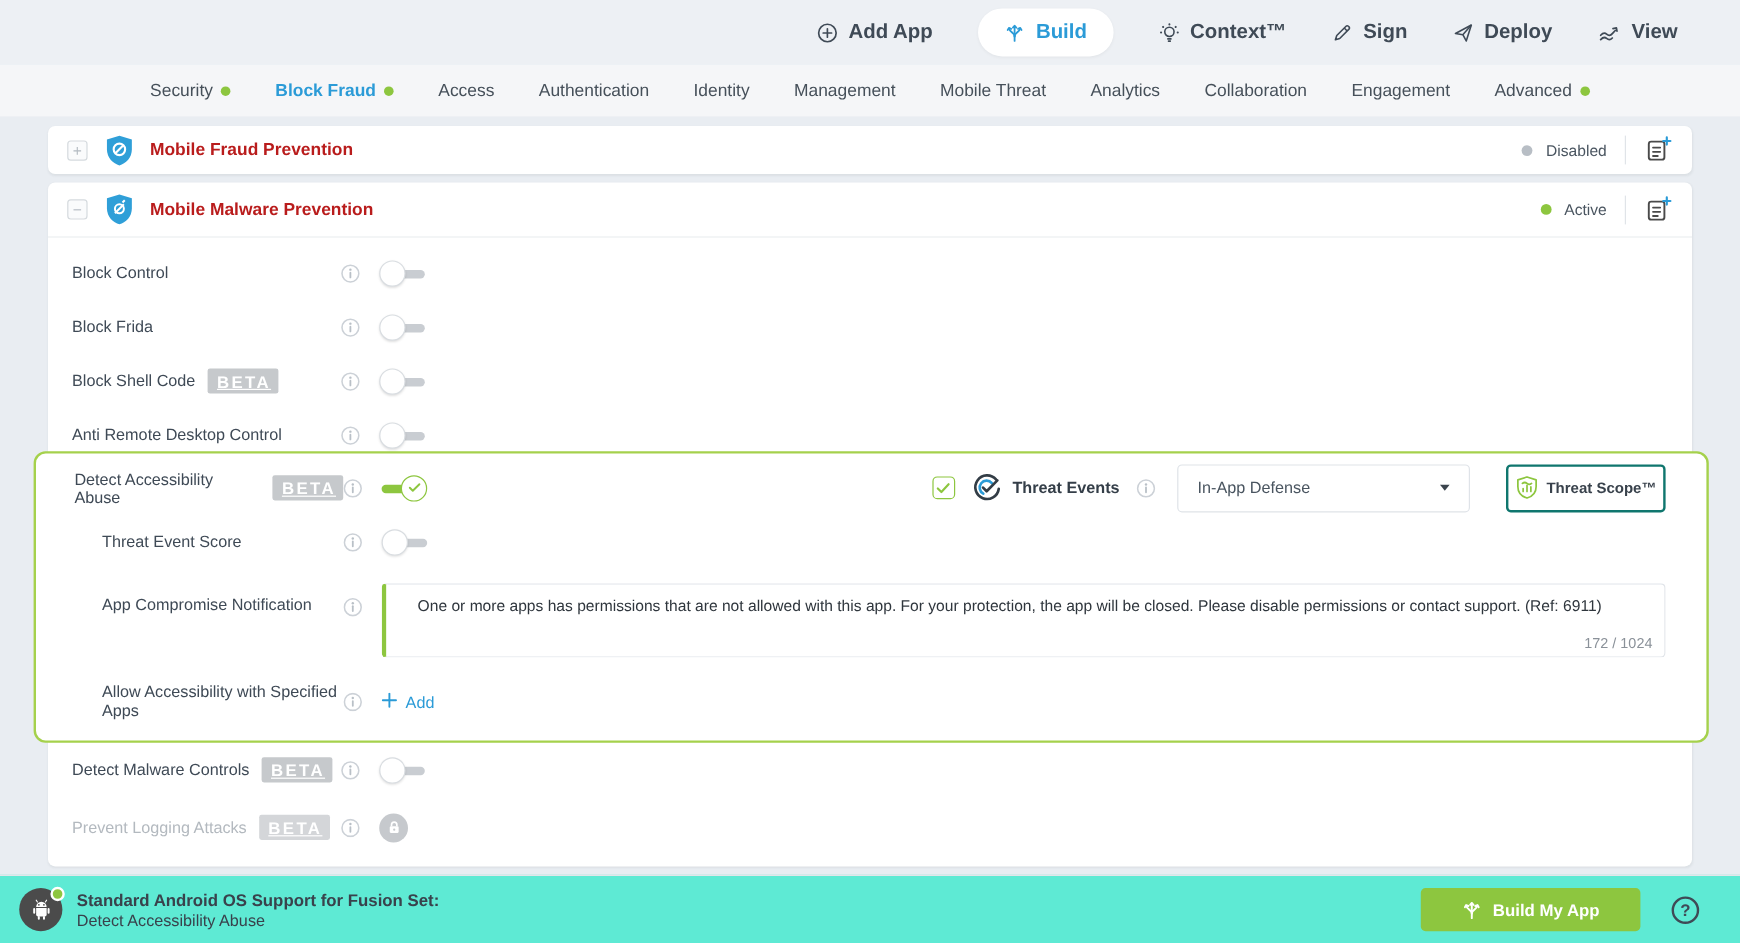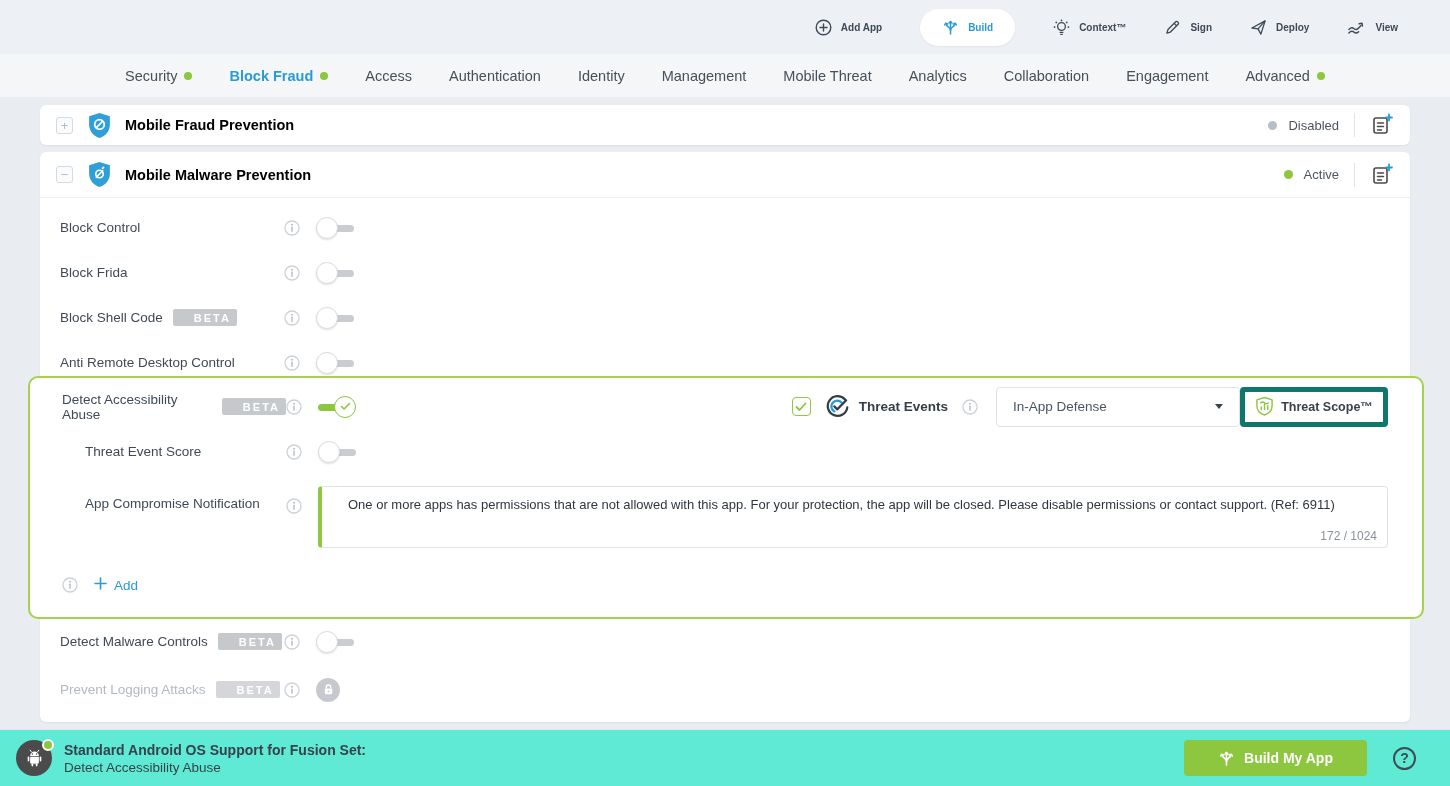--- a/index.html
+++ b/index.html
@@ -13,21 +13,21 @@
   }
   
   .topbar{
     position:absolute; top:0; left:0; right:0; height:54px;
     background:#edf0f4;
     display:flex; align-items:center; justify-content:flex-end;
     gap:38px; padding-right:52px;
   }
   .topnav-item{
     display:flex; align-items:center; gap:9px;
-    font-size:10px; font-weight:700; color:#3f4a56; cursor:pointer;
+    font-size:17px; font-weight:700; color:#3f4a56; cursor:pointer;
     white-space:nowrap;
   }
   .topnav-item svg{ display:block; }
   .topnav-item.active{
     background:#ffffff; color:#2b9bd7;
     border-radius:22px; padding:10px 22px;
     box-shadow:0 1px 3px rgba(0,0,0,.05);
   }
   
   .tabrow{
@@ -54,39 +54,39 @@
     border-bottom:1px solid #eceef1;
   }
   .expander{
     width:17px; height:17px; border:1px solid #d5dade; border-radius:3px;
     background:#fafbfc; color:#b4bbc2; font-size:13px; line-height:15px;
     text-align:center; cursor:pointer; flex:none; font-weight:400;
   }
   .expander.plus::before{ content:"+"; }
   .expander.minus::before{ content:"−"; }
   .shield-badge{ margin-left:14px; flex:none; display:flex; }
-  .panel-title{ font-size:14.5px; font-weight:700; color:#000000; margin-left:13px; }
+  .panel-title{ font-size:14.5px; font-weight:700; color:#b91c1c; margin-left:13px; }
   .panel-right{ margin-left:auto; display:flex; align-items:center; gap:11px; }
   .status-dot{ width:9px; height:9px; border-radius:50%; }
   .status-dot.disabled{ background:#b8bec5; }
   .status-dot.active{ background:#8dc63f; }
   .status-text{ font-size:13px; color:#4a5560; }
   .vdivider{ width:1px; height:24px; background:#e0e4e8; margin:0 4px; }
   .note-btn{ cursor:pointer; display:flex; }
   
   .p2-body{ padding-top:7px; }
   .frow{ height:45px; display:flex; align-items:center; padding:0 20px; }
   .frow-label{
     width:224px; flex:none; display:flex; align-items:center; gap:10px;
     font-size:13.5px; color:#3f4a56;
   }
   .frow.indent .frow-label{ padding-left:23px; }
   .beta{
-    background:#c6c9cc; color:#fff; font-size:11px; font-weight:700;
-    letter-spacing:2px; padding:3px 6px 2px 21px; border-radius:2px; flex:none;
+    background:#c6c9cc; color:#fff; font-size:14px; font-weight:700;
+    letter-spacing:2px; padding:3px 6px 2px 8px; border-radius:2px; flex:none;text-decoration:underline;
   }
   .info-btn{ flex:none; cursor:pointer; display:flex; }
   
   .toggle{ position:relative; width:38px; height:22px; margin-left:16px; flex:none; cursor:pointer; }
   .toggle .bar{ position:absolute; top:8px; width:22px; height:7px; border-radius:4px; }
   .toggle.off .bar{ right:0; background:#c9cdd2; }
   .toggle.off .knob{
     position:absolute; left:0; top:0; width:22px; height:22px; border-radius:50%;
     background:#fff; border:1px solid #d9dde1; box-shadow:0 1px 2px rgba(0,0,0,.12);
   }
@@ -110,23 +110,23 @@
   }
   .te-label{ font-size:13.5px; font-weight:700; color:#343e48; margin:0 14px 0 9px; white-space:nowrap; }
   .dropdown{
     width:244px; height:40px; border:1px solid #dfe3e8; border-radius:4px;
     background:#fff; display:flex; align-items:center; padding:0 16px;
     font-size:13.5px; color:#4a5560; cursor:pointer; margin-left:18px;
   }
   .caret{ margin-left:auto; width:0; height:0; border-left:4.5px solid transparent;
     border-right:4.5px solid transparent; border-top:5.5px solid #3b444d; }
   .scope-btn{
-    width:148px; height:40px; border:5px solid #0f766e; border-radius:4px;
+    width:133px; height:40px; border:2px solid #0f766e; border-radius:4px;
     background:#fff; display:flex; align-items:center; justify-content:center;
-    gap:7px; cursor:pointer; 
+    gap:7px; cursor:pointer; margin-left:30px;
   }
   .scope-btn span{ font-size:12.5px; font-weight:700; color:#39424c; white-space:nowrap; }
   
   .notif-row{ display:flex; align-items:flex-start; padding:12px 0 0 20px; }
   .notif-row .frow-label{ margin-top:10px; }
   .notif-row .info-btn{ margin-top:12px; }
   .notif-box{
     flex:1; height:62px; margin-left:16px; position:relative;
     border:1px solid #dfe3e8; border-left:4px solid #8dc63f; border-radius:4px;
     background:#fff;
@@ -499,20 +499,23 @@
                 <circle cx="8" cy="4.7" r="1" fill="#b9c0c7"></circle>
               </svg>
             </span>
           <div class="notif-box">
             <textarea spellcheck="false" style="">One or more apps has permissions that are not allowed with this app. For your protection, the app will be closed. Please disable permissions or contact support. (Ref: 6911)</textarea>
             <span class="char-count">172 / 1024</span>
           </div>
         </div>
 
         <div class="allow-row">
+          <div class="frow-label" style="padding-left:23px;">
+              <span>Allow Accessibility with Specified Apps</span>
+            </div>
           <span class="info-btn">
               <svg width="16" height="16" viewBox="0 0 16 16" fill="none">
                 <circle cx="8" cy="8" r="7" stroke="#ccd1d7" stroke-width="1.3"></circle>
                 <path d="M8 7.2v4" stroke="#b9c0c7" stroke-width="1.5" stroke-linecap="round"></path>
                 <circle cx="8" cy="4.7" r="1" fill="#b9c0c7"></circle>
               </svg>
             </span>
           <div class="add-link">
             <span><svg width="13" height="13" viewBox="0 0 13 13" fill="none" stroke="#2b9bd7" stroke-width="1.6" stroke-linecap="round">
                   <path d="M6.5 1v11M1 6.5h11"></path>

